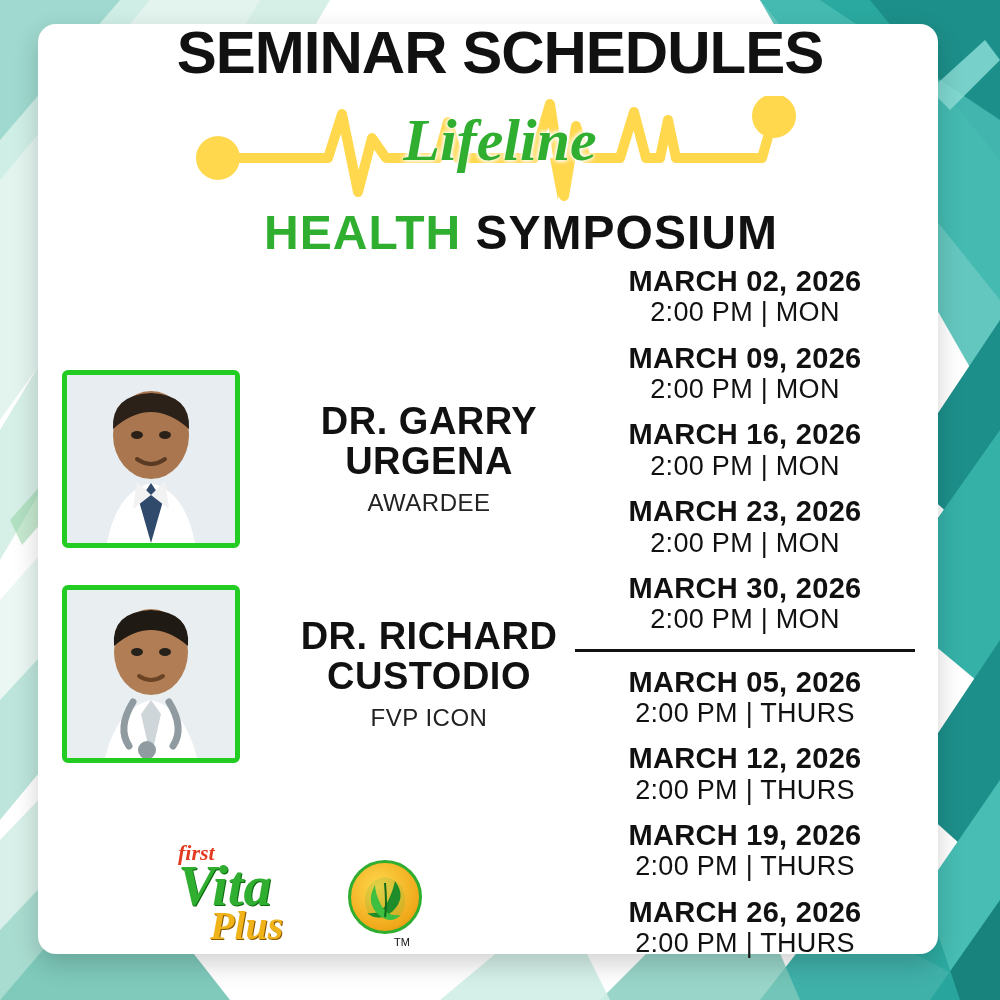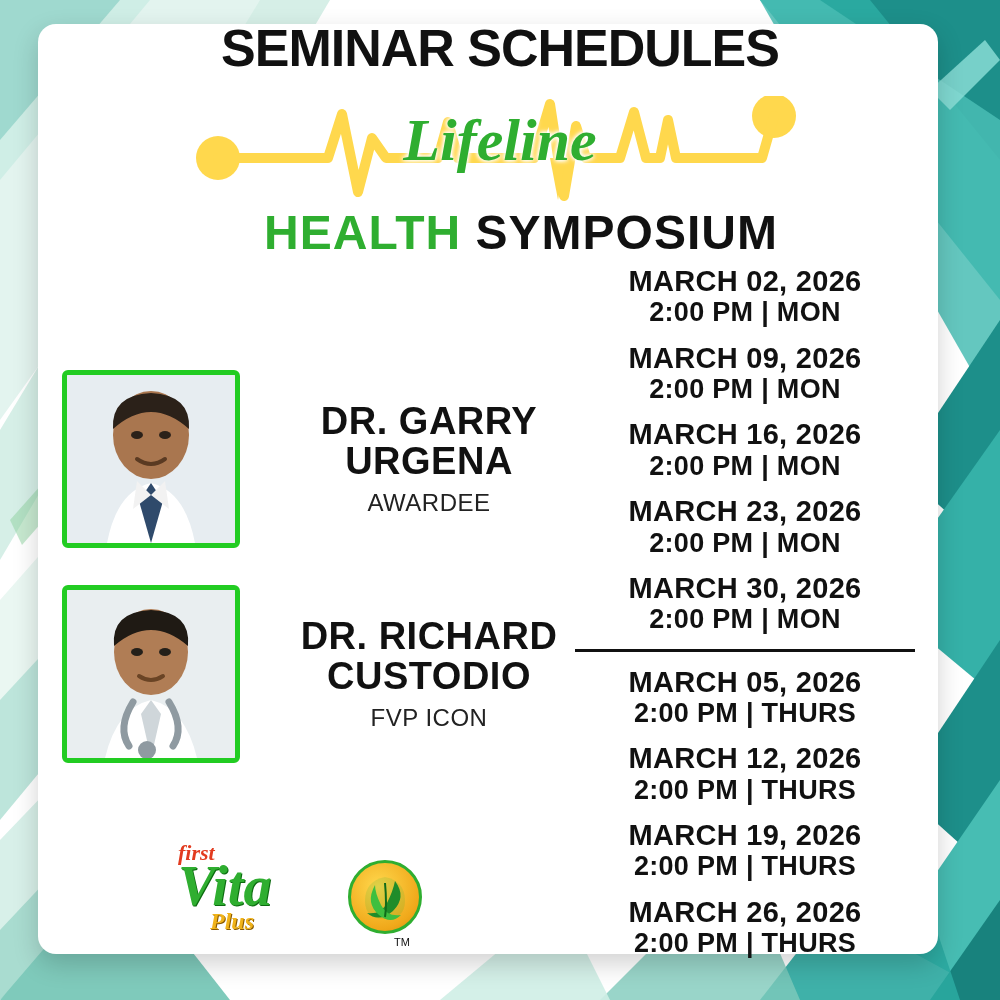--- a/index.html
+++ b/index.html
@@ -22,21 +22,21 @@
     border-radius:18px;
     box-shadow:0 10px 26px rgba(0,0,0,0.18);
     z-index:1;
   }
 
   
   .title {
     position:absolute;
     top:18px; left:0; width:1000px;
     text-align:center;
-    font-size:52px;
+    font-size:60px;
     font-weight:bold;
     letter-spacing:-1px;
     color:#111111;
     -webkit-text-stroke:6px #ffffff;
     paint-order:stroke fill;
     z-index:5;
   }
 
   .ekg-wrap {
     position:absolute;
@@ -119,21 +119,21 @@
   .sched-item { margin-bottom:14px; }
   .sched-date {
     font-size:29px;
     font-weight:bold;
     color:#111;
     letter-spacing:0.3px;
     line-height:1.12;
   }
   .sched-time {
     font-size:27px;
-    font-weight:bold;
+    font-weight:normal;
     color:#111;
     letter-spacing:0.3px;
     line-height:1.12;
     text-align:center;
   }
   .divider {
     height:3px;
     background:#111;
     margin:6px 0 14px 0;
   }
@@ -160,25 +160,24 @@
     font-weight:bold;
     font-size:56px;
     color:#2fae30;
     position:absolute; left:28px; top:14px;
     text-shadow:1px 1px 0 #0c6b10;
   }
   .logo .plus {
     font-family:"Liberation Serif", serif;
     font-style:italic;
     font-weight:bold;
-    font-size:24px;
+    font-size:40px;
     color:#f0b31a;
     position:absolute; left:60px; top:62px;
     text-shadow:1px 1px 0 #8a5a00;
-    margin-top:6px;
   }
   .logo .tag {
     font-family:"Liberation Serif", serif;
     font-style:italic;
     font-weight:bold;
     font-size:22px;
     color:#111;
     position:absolute; left:10px; top:96px;
     white-space:nowrap;
   }

